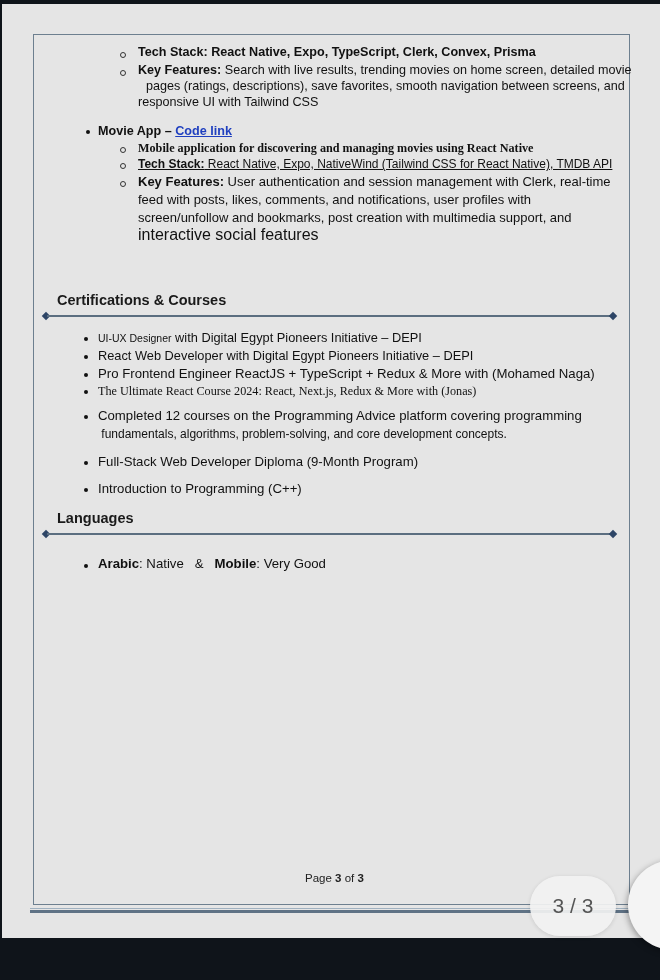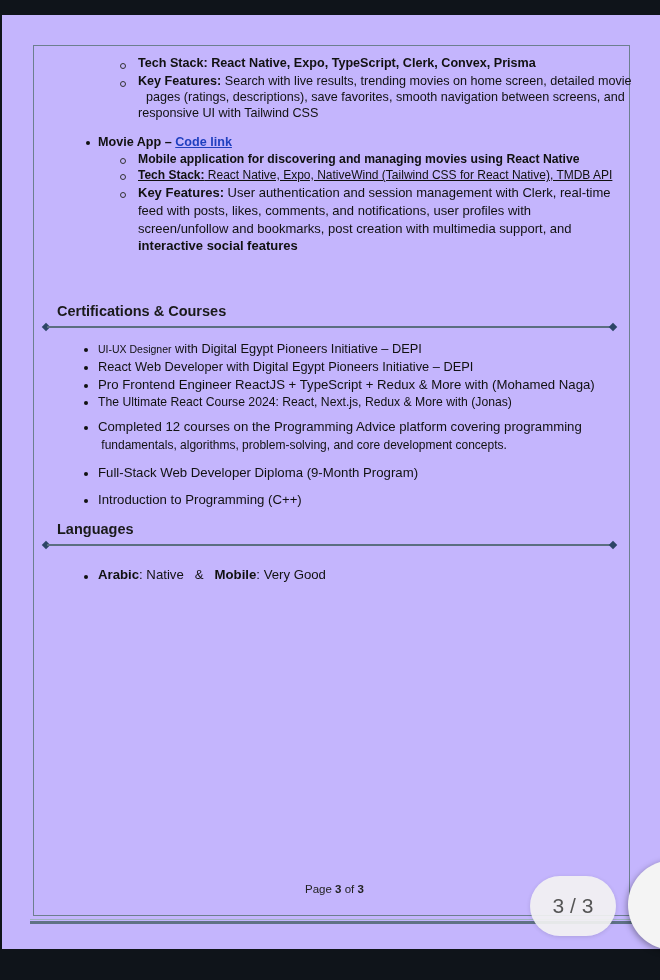--- a/index.html
+++ b/index.html
@@ -3,22 +3,22 @@
 <meta charset="utf-8">
 <style>
   html, body { margin: 0; padding: 0; }
   body {
     width: 660px; height: 980px; position: relative; overflow: hidden;
     background: #0f141a;
     font-family: "Liberation Sans", sans-serif;
     color: #111;
   }
   .page {
-    position: absolute; left: 2px; top: 15px; width: 658px; height: 934px;
-    background: #c4b5fd;
+    position: absolute; left: 2px; top: 4px; width: 658px; height: 934px;
+    background: #e5e5e5;
   }
   .border-frame {
     position: absolute; left: 31px; top: 30px; width: 597px; height: 871px;
     border: 1.5px solid #6d7f8f;
     box-sizing: border-box;
   }
   .bottom-rule {
     position: absolute; left: 28px; top: 904px; width: 602px; height: 0;
     border-top: 1px solid #9fb0bf;
   }
@@ -40,21 +40,21 @@
   }
   .divider {
     position: absolute; height: 2px; background: #5b6e80;
   }
   .diamond {
     position: absolute; width: 6px; height: 6px; background: #2d4566;
     transform: rotate(45deg);
   }
   .link { color: #1f3fbf; text-decoration: underline; font-weight: bold; }
   .small { font-size: 10.5px; }
-  .arial { font-family: Liberation Sans, sans-serif; }
+  .arial { font-family: Liberation Serif, serif; }
   .page-footer { position: absolute; left: 303px; top: 868px; font-size: 11.5px; color: #222; }
   .page-indicator {
     position: absolute; left: 530px; top: 876px; width: 86px; height: 60px;
     border-radius: 30px; background: rgba(242,242,242,0.92);
     box-shadow: 0 1px 4px rgba(0,0,0,0.12);
     display: flex; align-items: center; justify-content: center;
     font-size: 21px; color: #555;
   }
   .fab-edge {
     position: absolute; left: 628px; top: 860px; width: 90px; height: 90px;
@@ -96,21 +96,21 @@
     <div class="txt" style="left:136px;top:152px;font-size:12px;text-decoration:underline;">
       <span class="b">Tech Stack:</span><span> React Native, Expo, NativeWind (Tailwind CSS for React Native), TMDB API</span>
     </div>
 
     <span class="sub-bullet" style="left:118px;top:177px;"></span>
     <div class="txt" style="left:136px;top:169px;font-size:13px;line-height:17.5px;">
       <span class="b">Key Features:</span><span> User authentication and session management with Clerk, real-time</span>
     </div>
     <div class="txt" style="left:136px;top:187px;font-size:13px;line-height:17.5px;">feed with posts, likes, comments, and notifications, user profiles with</div>
     <div class="txt" style="left:136px;top:205px;font-size:13px;line-height:17.5px;">screen/unfollow and bookmarks, post creation with multimedia support, and</div>
-    <div class="txt" style="left:136px;top:222px;font-size:13px;line-height:17.5px;font-weight:bold;">interactive social features</div>
+    <div class="txt" style="left:136px;top:222px;font-size:16px;line-height:17.5px;">interactive social features</div>
   </div>
 
   <div>
     <div class="section-title" style="left:55px;top:288px;">Certifications &amp; Courses</div>
     <span class="diamond" style="left:41px;top:309px;"></span>
     <div class="divider" style="left:45px;top:311px;width:567px;"></div>
     <span class="diamond" style="left:608px;top:309px;"></span>
 
     <span class="dot-bullet" style="left:82px;top:333px;"></span>
     <div class="txt" style="left:96px;top:326px;font-size:12.8px;">

